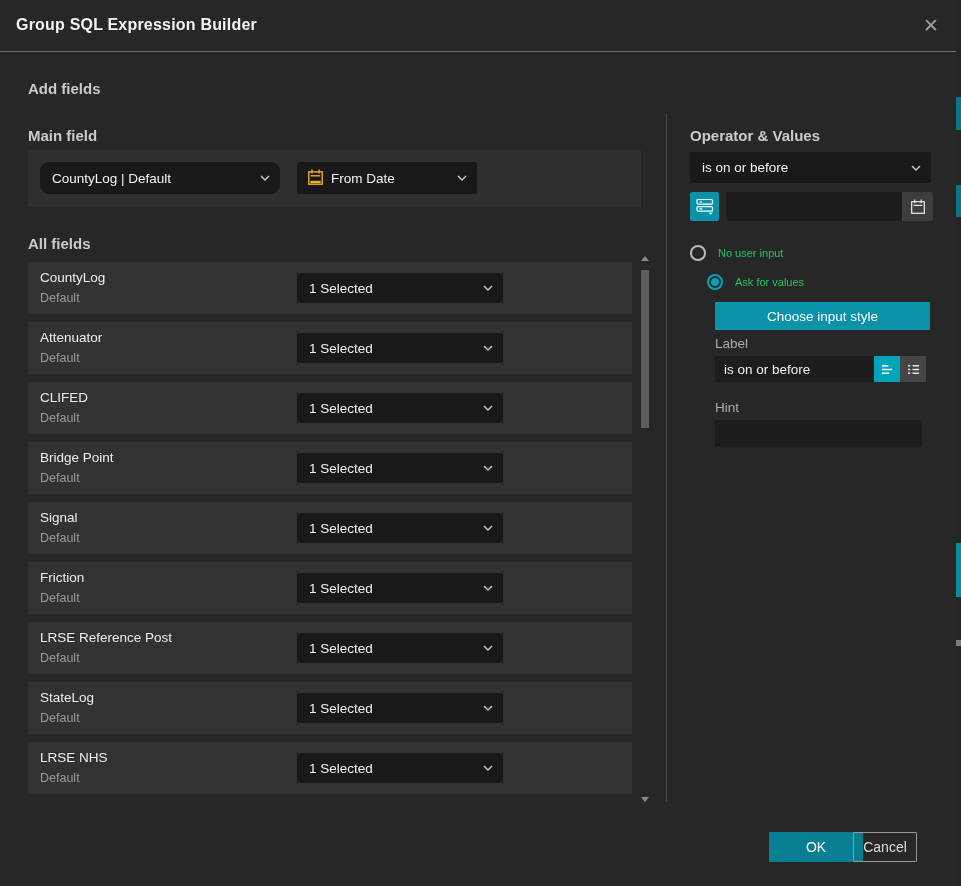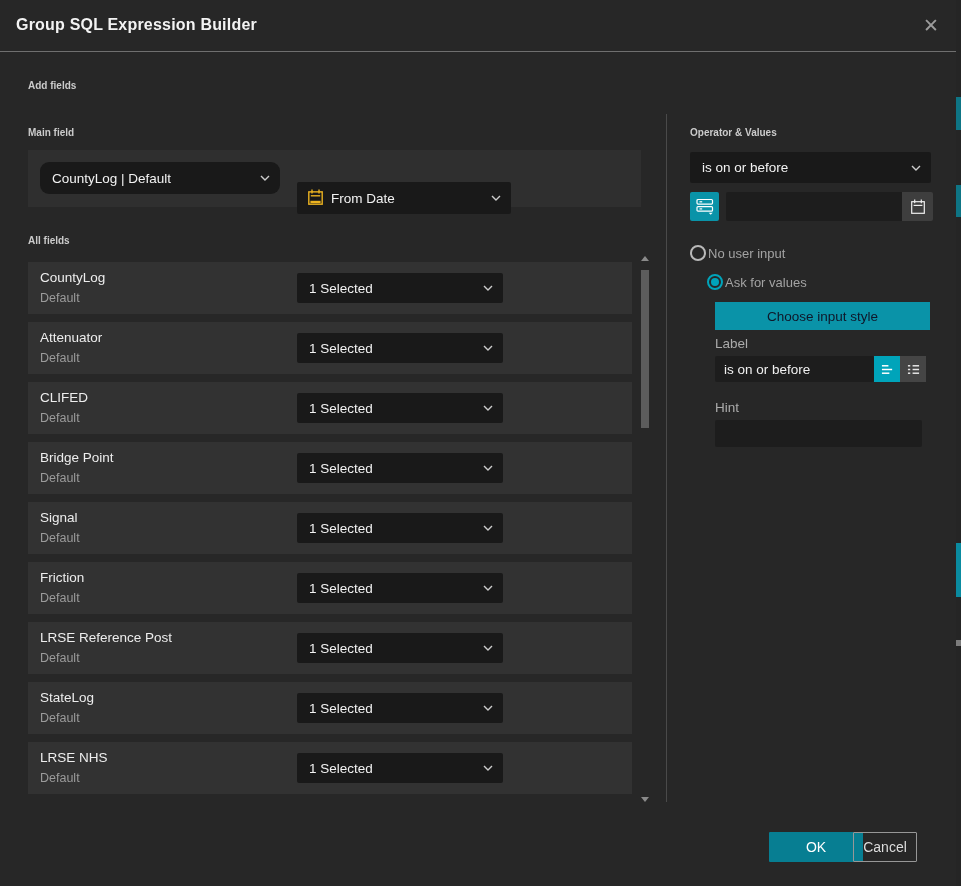--- a/index.html
+++ b/index.html
@@ -19,21 +19,21 @@
     position: absolute; left: 16px; top: 16px;
     font-size: 16px; font-weight: 700; color: #f3f3f3; letter-spacing: .2px;
   }
   .close-btn {
     position: absolute; right: 18px; top: 14px; width: 24px; height: 24px;
     color: #9c9c9c; font-size: 19px; line-height: 24px; text-align: center;
     cursor: pointer; background: none; border: none; font-family: inherit;
   }
 
   
-  .heading { position: absolute; font-size: 10px; font-weight: 700; color: #cbcbcb; }
+  .heading { position: absolute; font-size: 15px; font-weight: 700; color: #cbcbcb; }
 
   
   .dd {
     position: absolute; background: #191919; border-radius: 2px;
     color: #f2f2f2; font-size: 13.5px; cursor: pointer;
     display: flex; align-items: center; padding: 0 28px 0 12px;
   }
   .dd .chev { position: absolute; right: 10px; top: 50%; margin-top: -3px; }
 
   
@@ -85,25 +85,25 @@
     width: 16px; height: 16px; border-radius: 50%; border: 2px solid #b9b9b9;
     background: transparent; flex: 0 0 auto;
   }
   .radio-row.selected .radio {
     border-color: #00a4ba; position: relative;
   }
   .radio-row.selected .radio::after {
     content: ""; position: absolute; left: 2px; top: 2px; width: 8px; height: 8px;
     border-radius: 50%; background: #00a4ba;
   }
-  .radio-label { margin-left: 2px; font-size: 13px; color: #a3a3a3; }
+  .radio-label { margin-left: 12px; font-size: 11px; color: #22c55e; }
 
   .choose-btn {
     position: absolute; left: 715px; top: 302px; width: 215px; height: 28px;
-    background: #0a93a8; color: #0f172a; border: none; font-family: inherit;
+    background: #0a93a8; color: #ffffff; border: none; font-family: inherit;
     font-size: 13.5px; cursor: pointer;
   }
   .sub-label { position: absolute; font-size: 13.5px; color: #ababab; }
   .text-input {
     position: absolute; background: #1d1d1d; border: none; border-radius: 2px;
     color: #f0f0f0; font-size: 13.5px; padding: 0 9px; font-family: inherit; outline: none;
   }
   .seg-btn {
     position: absolute; top: 356px; width: 26px; height: 26px; border: none; cursor: pointer;
     display: flex; align-items: center; justify-content: center;
@@ -141,21 +141,21 @@
   <div class="heading" style="left:28px; top:127px;">Main field</div>
   <div class="heading" style="left:28px; top:235px;">All fields</div>
 
   <div class="main-panel">
     <div class="dd" style="left:12px; top:12px; width:240px; height:32px;border-radius:9px;">
       <span>CountyLog | Default</span>
       <svg class="chev" width="10" height="6" viewBox="0 0 10 6">
           <path d="M1 1 L5 5 L9 1" fill="none" stroke="#cccccc" stroke-width="1.4"></path>
         </svg>
     </div>
-    <div class="dd" style="left:269px; top:12px; width:214px; height:32px; padding-left:34px;margin-top:20px;">
+    <div class="dd" style="left:269px; top:12px; width:180px; height:32px; padding-left:34px;">
       <svg style="position:absolute; left:10px; top:7px;" width="17" height="17" viewBox="0 0 16 16">
         <g fill="none" stroke="#edb421" stroke-width="1.3">
           <rect x="1.7" y="2.7" width="12.6" height="11.6"></rect>
           <line x1="4.7" y1="0.4" x2="4.7" y2="4.2"></line>
           <line x1="11.3" y1="0.4" x2="11.3" y2="4.2"></line>
           <line x1="3.6" y1="6.4" x2="12.4" y2="6.4"></line>
           <line x1="3.2" y1="12.2" x2="12.8" y2="12.2" stroke-width="2.2"></line>
         </g>
       </svg>
       <span>From Date</span>

